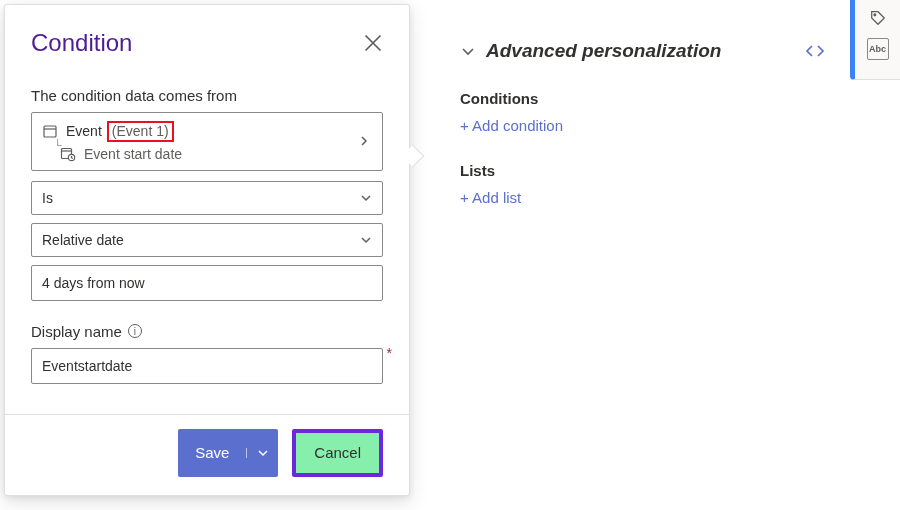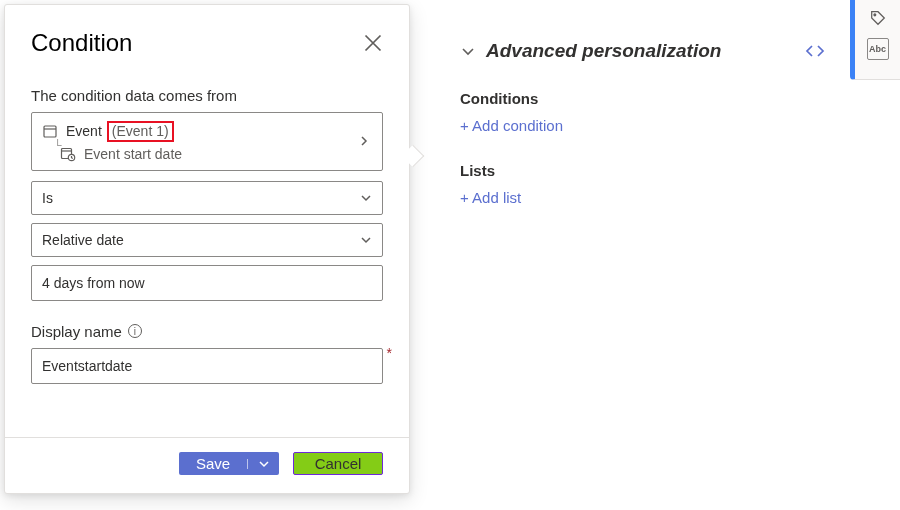--- a/index.html
+++ b/index.html
@@ -107,21 +107,21 @@
   }
   .lp-header {
     display: flex;
     justify-content: space-between;
     align-items: flex-start;
     margin-bottom: 30px;
   }
   .lp-title {
     font-size: 24px;
     font-weight: 400;
-    color: #000000;
+    color: #4c1d95;
   }
   .close-btn {
     width: 20px; height: 20px;
     color: #605e5c;
     cursor: pointer;
     margin-top: 4px;
   }
   .field-label {
     font-size: 15px;
     font-weight: 400;
@@ -212,43 +212,43 @@
 
   
   .lp-footer {
     border-top: 1px solid #e1dfdd;
     padding: 14px 26px 18px 26px;
     display: flex;
     justify-content: flex-end;
     gap: 14px;
   }
   .btn {
-    height: 23px;
+    height: 48px;
     border-radius: 2px;
     font-size: 15px;
     display: flex; align-items: center; justify-content: center;
     cursor: pointer;
     padding: 0 18px;
   }
   .btn-primary {
     background: #5b6fcf;
     color: #fff;
     min-width: 100px;
     padding: 0;
     display: flex;
   }
   .btn-primary .main { flex: 1; display:flex; align-items:center; justify-content:center; padding: 0 16px;}
   .btn-primary .split {
     width: 32px;
     border-left: 1px solid rgba(255,255,255,0.6);
     display:flex; align-items:center; justify-content:center;
   }
   .btn-secondary {
-    background: #84cc16;
-    border: 1px solid #6d28d9;
+    background: #86efac;
+    border: 4px solid #6d28d9;
     color: #323130;
     min-width: 90px;
   }
 
   
   .flyout-arrow {
     position: absolute;
     left: 405px;
     top: 148px;
     width: 16px; height: 16px;

